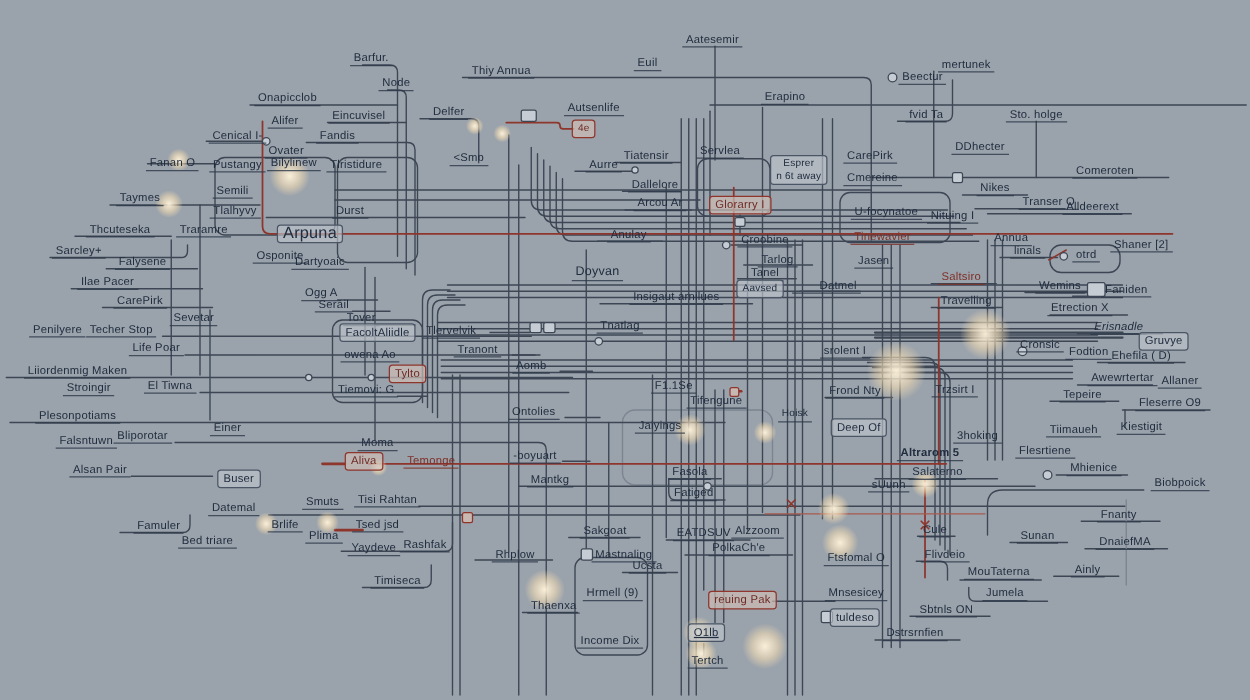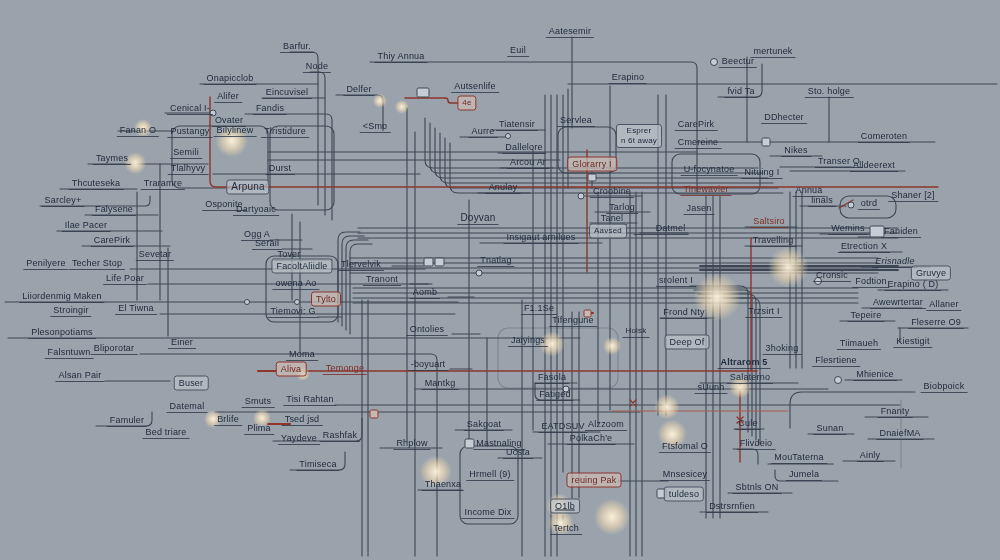--- a/index.html
+++ b/index.html
@@ -268,21 +268,21 @@
       <div class="lbl" style="left: 138px; top: 131px;">Fanan O</div>
       <div class="lbl" style="left: 190px; top: 132px;">Pustangy</div>
       <div class="lbl" style="left: 235px; top: 131px;">Bilylinew</div>
       <div class="lbl" style="left: 285px; top: 132px;">Tlristidure</div>
       <div class="lbl" style="left: 186px; top: 153px;">Semili</div>
       <div class="lbl" style="left: 112px; top: 159px;">Taymes</div>
       <div class="lbl" style="left: 188px; top: 169px;">Tlalhyvy</div>
       <div class="lbl" style="left: 280px; top: 169px;">Durst</div>
       <div class="lbl" style="left: 96px; top: 184px;">Thcuteseka</div>
       <div class="lbl" style="left: 163px; top: 184px;">Traramre</div>
-      <div class="lbl boxed" style="left: 248px; top: 187px; font-size: 10px;">Arpuna</div>
+      <div class="lbl boxed" style="left: 248px; top: 187px; font-size: 13px;">Arpuna</div>
       <div class="lbl" style="left: 63px; top: 201px;">Sarcley+</div>
       <div class="lbl" style="left: 114px; top: 210px;">Falysene</div>
       <div class="lbl" style="left: 86px; top: 226px;">Ilae Pacer</div>
       <div class="lbl" style="left: 112px; top: 241px;">CarePirk</div>
       <div class="lbl" style="left: 155px; top: 255px;">Sevetar</div>
       <div class="lbl" style="left: 46px; top: 264px;">Penilyere</div>
       <div class="lbl" style="left: 97px; top: 264px;">Techer Stop</div>
       <div class="lbl" style="left: 125px; top: 279px;">Life Poar</div>
       <div class="lbl" style="left: 62px; top: 297px;">Liiordenmig Maken</div>
       <div class="lbl" style="left: 71px; top: 311px;">Stroingir</div>
@@ -362,21 +362,21 @@
       <div class="lbl" style="left: 822px; top: 201px;">linals</div>
       <div class="lbl" style="left: 869px; top: 204px;">otrd</div>
       <div class="lbl" style="left: 913px; top: 196px;">Shaner [2]</div>
       <div class="lbl" style="left: 848px; top: 229px;">Wemins</div>
       <div class="lbl" style="left: 901px; top: 232px;">Faniden</div>
       <div class="lbl" style="left: 864px; top: 247px;">Etrection X</div>
       <div class="lbl" style="left: 895px; top: 262px; font-style: italic;">Erisnadle</div>
       <div class="lbl boxed" style="left: 931px; top: 273px;">Gruvye</div>
       <div class="lbl" style="left: 832px; top: 276px;">Cronsic</div>
       <div class="lbl" style="left: 871px; top: 282px;">Fodtion</div>
-      <div class="lbl" style="left: 913px; top: 285px;">Erapino ( D)</div>
+      <div class="lbl" style="left: 913px; top: 285px;">Ehefila ( D)</div>
       <div class="lbl" style="left: 898px; top: 303px;">Awewrtertar</div>
       <div class="lbl" style="left: 944px; top: 305px;">Allaner</div>
       <div class="lbl" style="left: 866px; top: 316px;">Tepeire</div>
       <div class="lbl" style="left: 936px; top: 323px;">Fleserre O9</div>
       <div class="lbl" style="left: 764px; top: 312px;">Trzsirt I</div>
       <div class="lbl" style="left: 859px; top: 344px;">Tiimaueh</div>
       <div class="lbl" style="left: 913px; top: 342px;">Kiestigit</div>
       <div class="lbl" style="left: 782px; top: 349px;">3hoking</div>
       <div class="lbl" style="left: 744px; top: 363px; font-weight: bold;">Altrarom 5</div>
       <div class="lbl" style="left: 836px; top: 361px;">Flesrtiene</div>

